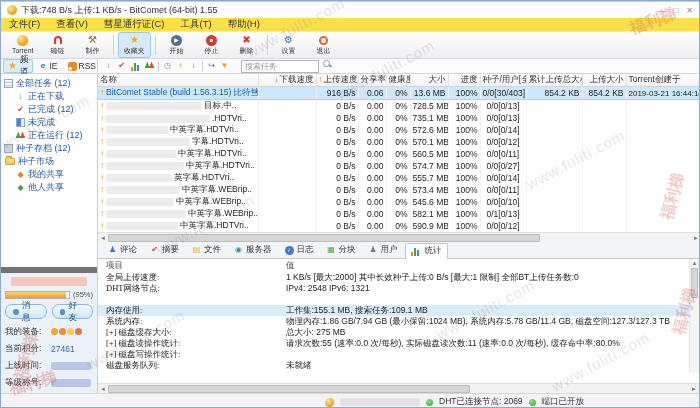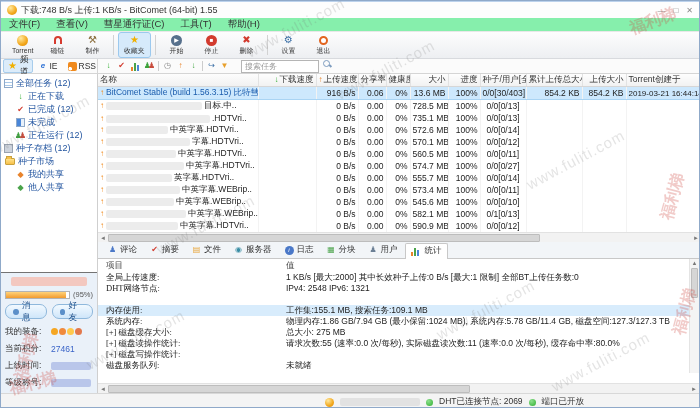--- a/index.html
+++ b/index.html
@@ -3,21 +3,21 @@
 <meta charset="utf-8">
 <style>
   html,body{margin:0;padding:0;background:#d8d8d8;font-family:"Liberation Sans","DejaVu Sans",sans-serif;}
   .window{position:relative;width:700px;height:408px;background:#fff;overflow:hidden;border:1px solid #8fa9c9;box-sizing:border-box;}
 
   
   .titlebar{height:16px;display:flex;align-items:center;padding:0 6px;background:#fdfdfd;font-size:9px;color:#333;border-top:1px solid #bcd2ec;}
   .ball{width:10px;height:10px;border-radius:50%;background:radial-gradient(circle at 35% 30%,#ffe9a0,#f2a71b 60%,#d88a10);flex:none;}
   .titlebar .t{margin-left:4px;white-space:nowrap;}
   .win-controls{margin-left:auto;display:flex;gap:8px;color:#888;font-size:8px;}
-  .menubar{height:13px;display:flex;align-items:center;background:#86efac;font-size:9.5px;color:#333;border-bottom:1px solid #e8e8e8;}
+  .menubar{height:13px;display:flex;align-items:center;background:#fde047;font-size:9.5px;color:#333;border-bottom:1px solid #e8e8e8;}
   .menu-item{padding:0 8px;}
   .toolbar{height:26px;display:flex;align-items:center;background:linear-gradient(#fdfdfd,#edeff2);border-bottom:1px solid #d8dade;padding-left:4px;}
   .tb-btn{width:31px;height:24px;display:flex;flex-direction:column;align-items:center;justify-content:center;border-radius:3px;margin:0 1px;border:1px solid transparent;}
   .tb-btn.active{background:#d6eafb;border-color:#9cc9ee;}
   .tb-label{font-size:7.5px;color:#333;white-space:nowrap;transform:scale(.92);}
   .tb-sep{width:1px;height:20px;background:#d2d2d2;margin:0 3px;}
 
   
   .ic{display:inline-flex;width:11px;height:11px;align-items:center;justify-content:center;font-size:10px;line-height:1;flex:none;}
   .ic.sm{width:9px;height:9px;font-size:8px;}
@@ -49,21 +49,21 @@
   .search{width:70px;height:11px;border:1px solid #b5b5b5;font-size:8px;padding:0 3px;color:#666;background:#fff;font-family:inherit;}
   .search::placeholder{color:#999;}
 
   
   .main{display:flex;height:319px;}
   .sidebar{width:97px;flex:none;display:flex;flex-direction:column;border-right:1px solid #cfcfcf;box-sizing:border-box;background:#fff;}
   .tree{padding-top:3px;}
   .side-item{display:flex;align-items:center;gap:3px;height:13px;font-size:9px;color:#2456a0;white-space:nowrap;overflow:hidden;}
   .side-item.i0{padding-left:3px;}
   .side-item.i1{padding-left:15px;}
-  .userpanel{margin-top:auto;background:#eaf1f9;border-top:1px solid #737373;padding:4px 4px 2px;font-size:8.5px;color:#333;}
+  .userpanel{margin-top:auto;background:#eaf1f9;border-top:6px solid #737373;padding:4px 4px 2px;font-size:8.5px;color:#333;}
   .name-censor{height:9px;background:#f3c8c0;border-radius:2px;width:76px;margin:0 auto 4px;filter:blur(.4px);}
   .lvl-row{display:flex;align-items:center;gap:3px;}
   .lvl-bar{flex:1;height:6px;border:1px solid #b3b3b3;background:#fff;}
   .lvl-fill{width:95%;height:100%;background:linear-gradient(#ffd27a,#f29b2e);}
   .lvl-label{font-size:7.5px;color:#555;flex:none;}
   .up-btns{display:flex;gap:5px;margin:5px 0 4px;justify-content:center;}
   .up-btn{display:flex;align-items:center;gap:3px;height:13px;padding:0 7px;border:1px solid #8fb8dc;border-radius:7px;background:linear-gradient(#f2f9ff,#cfe6fa);font-size:8.5px;color:#1d4f8a;}
   .up-btn .dot{width:6px;height:6px;border-radius:50%;background:#5b8fc9;}
   .up-field{display:flex;align-items:center;height:17px;}
   .up-field .fl{width:46px;flex:none;}

